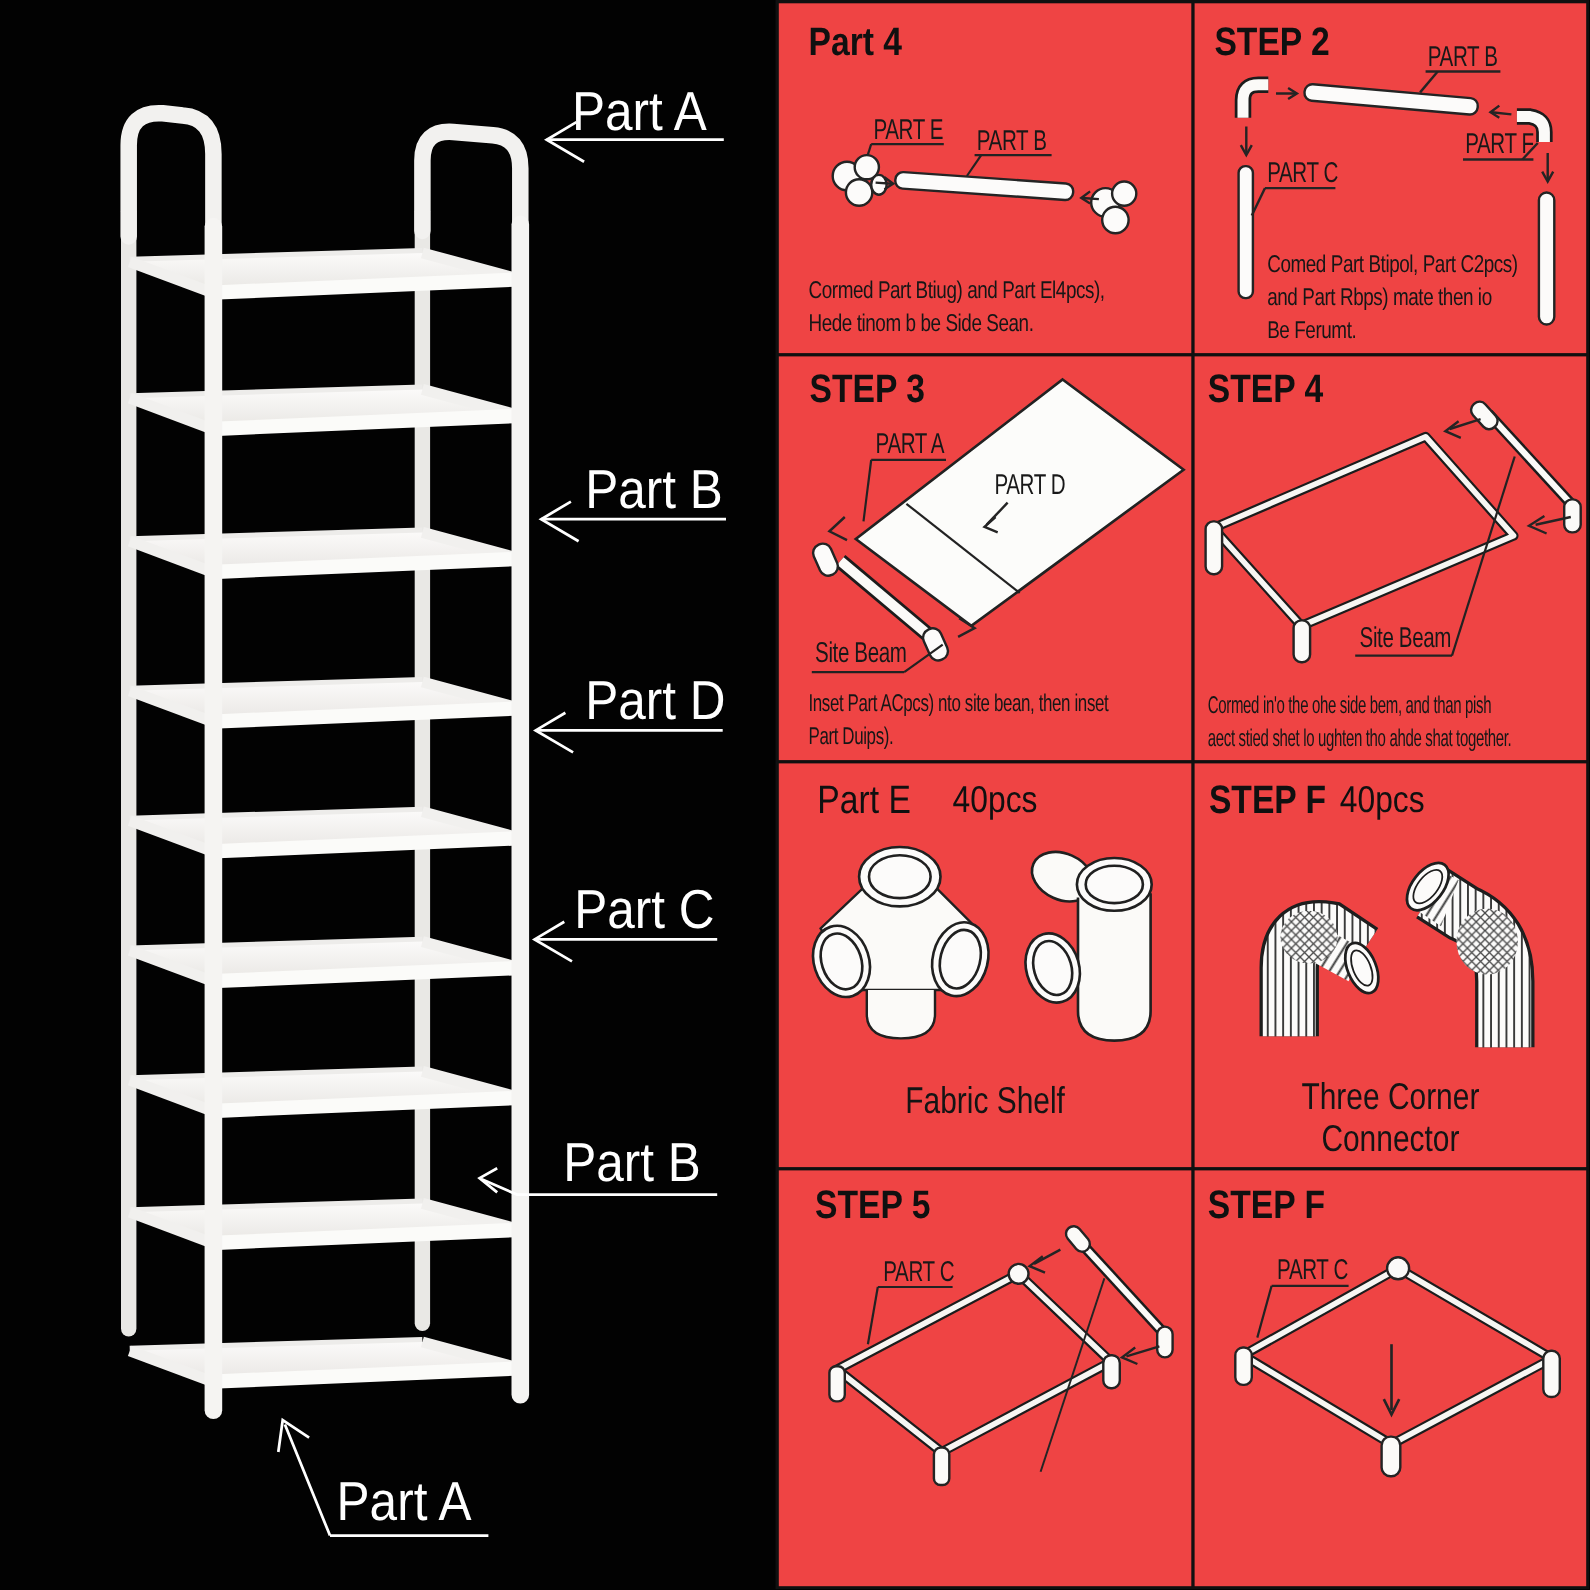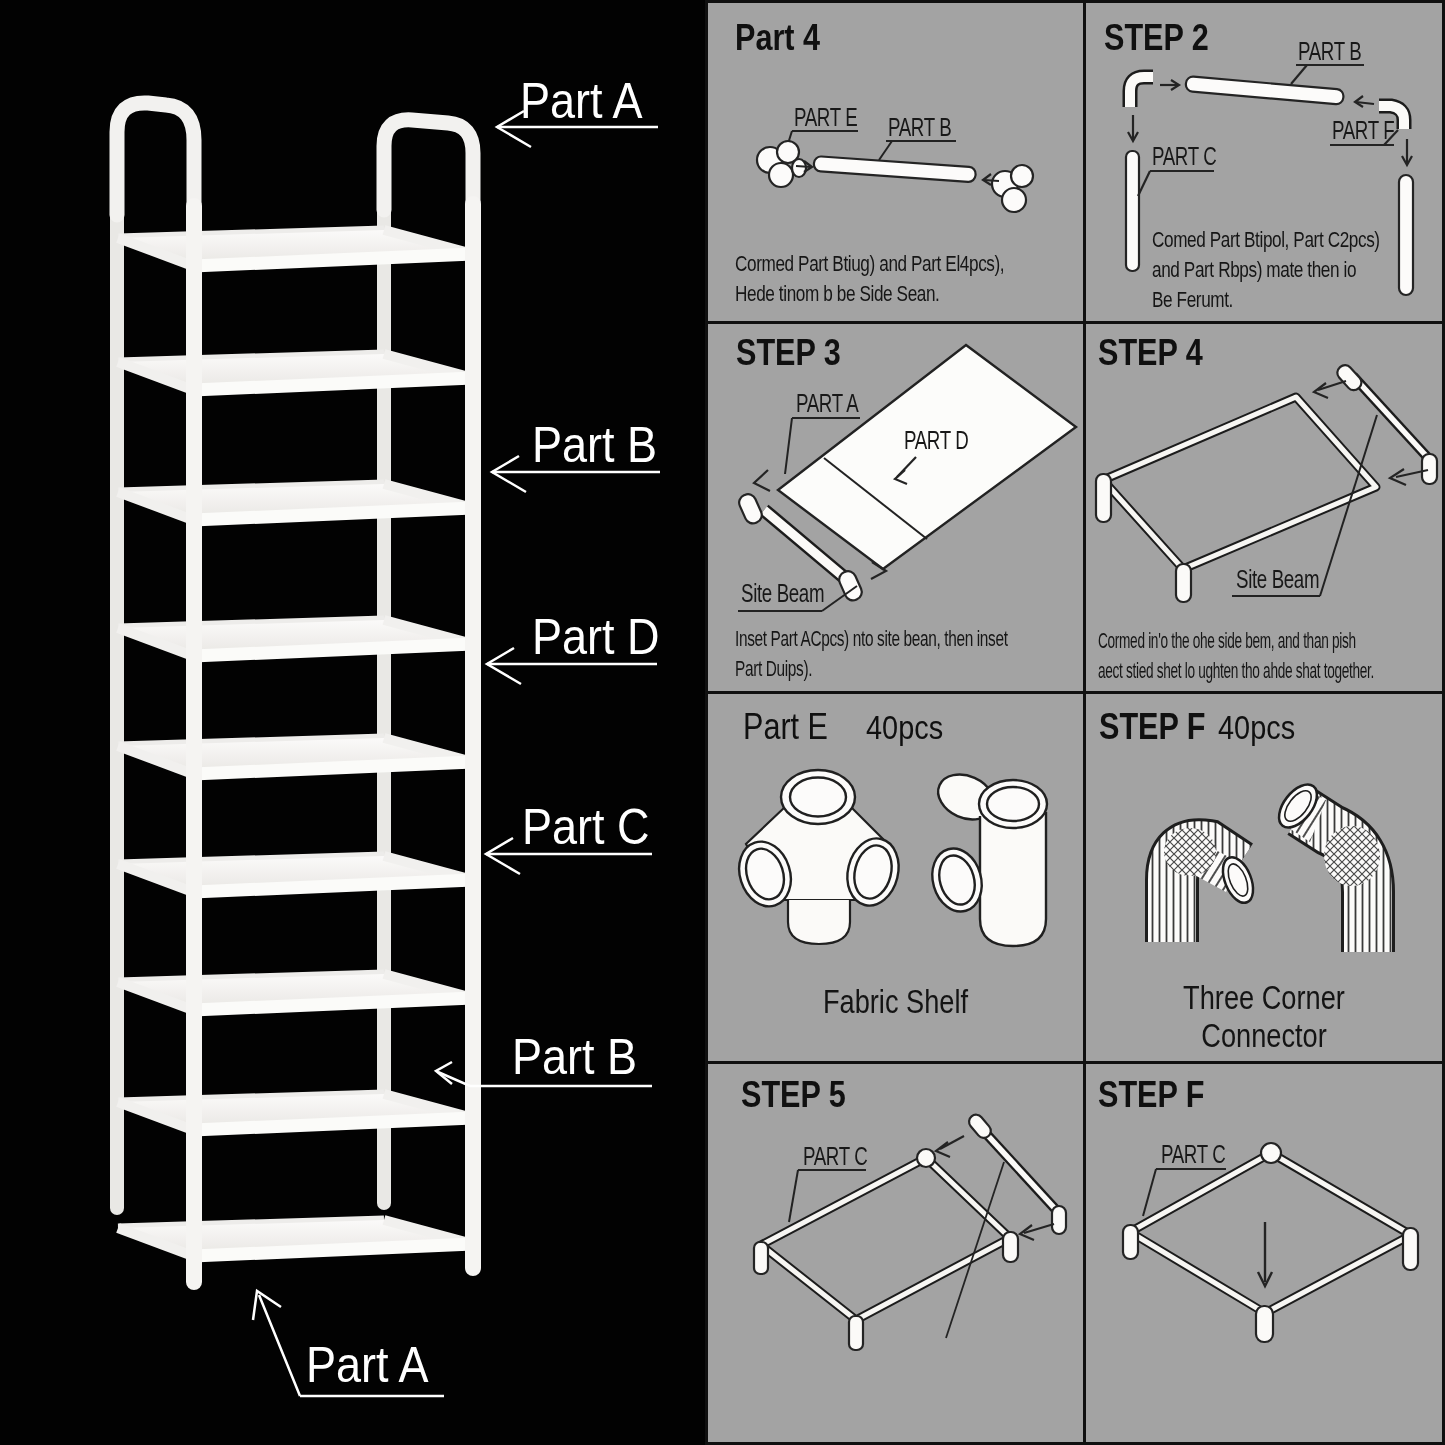--- a/index.html
+++ b/index.html
@@ -6,21 +6,21 @@
   .canvas{position:relative;width:1445px;height:1445px;background:#000;overflow:hidden;
           font-family:"Liberation Sans","DejaVu Sans",sans-serif;}
   
   .left-panel{position:absolute;left:0;top:0;width:705px;height:1445px;background:#020202;}
   .rack-svg{position:absolute;left:0;top:0;}
   .pl{position:absolute;font-size:50px;color:#fff;transform:scaleX(.9);transform-origin:0 0;white-space:nowrap;}
   
   .right-panel{position:absolute;left:705px;top:0;width:740px;height:1445px;background:#101010;
                display:grid;grid-template-columns:375px 356px;grid-template-rows:318px 367px 367px 378px;
                gap:3px;padding:3px;box-sizing:border-box;}
-  .cell{position:relative;background:#a3a3a3;overflow:hidden;}
+  .cell{position:relative;background:#ef4444;overflow:hidden;}
   .dsvg{position:absolute;left:0;top:0;width:100%;height:100%;}
   .title{position:absolute;font-size:36px;font-weight:bold;color:#101010;transform:scaleX(.85);
          transform-origin:0 0;white-space:nowrap;}
   .title.light{font-weight:normal;}
   .count{position:absolute;font-size:34px;font-weight:normal;color:#101010;transform:scaleX(.85);
          transform-origin:0 0;white-space:nowrap;}
   .plabel{position:absolute;font-size:26px;color:#181818;letter-spacing:-.5px;transform:scaleX(.72);
           transform-origin:0 0;white-space:nowrap;}
   .cap{position:absolute;font-size:22px;line-height:30px;color:#161616;letter-spacing:-.5px;
        transform:scaleX(.78);transform-origin:0 0;white-space:nowrap;}

